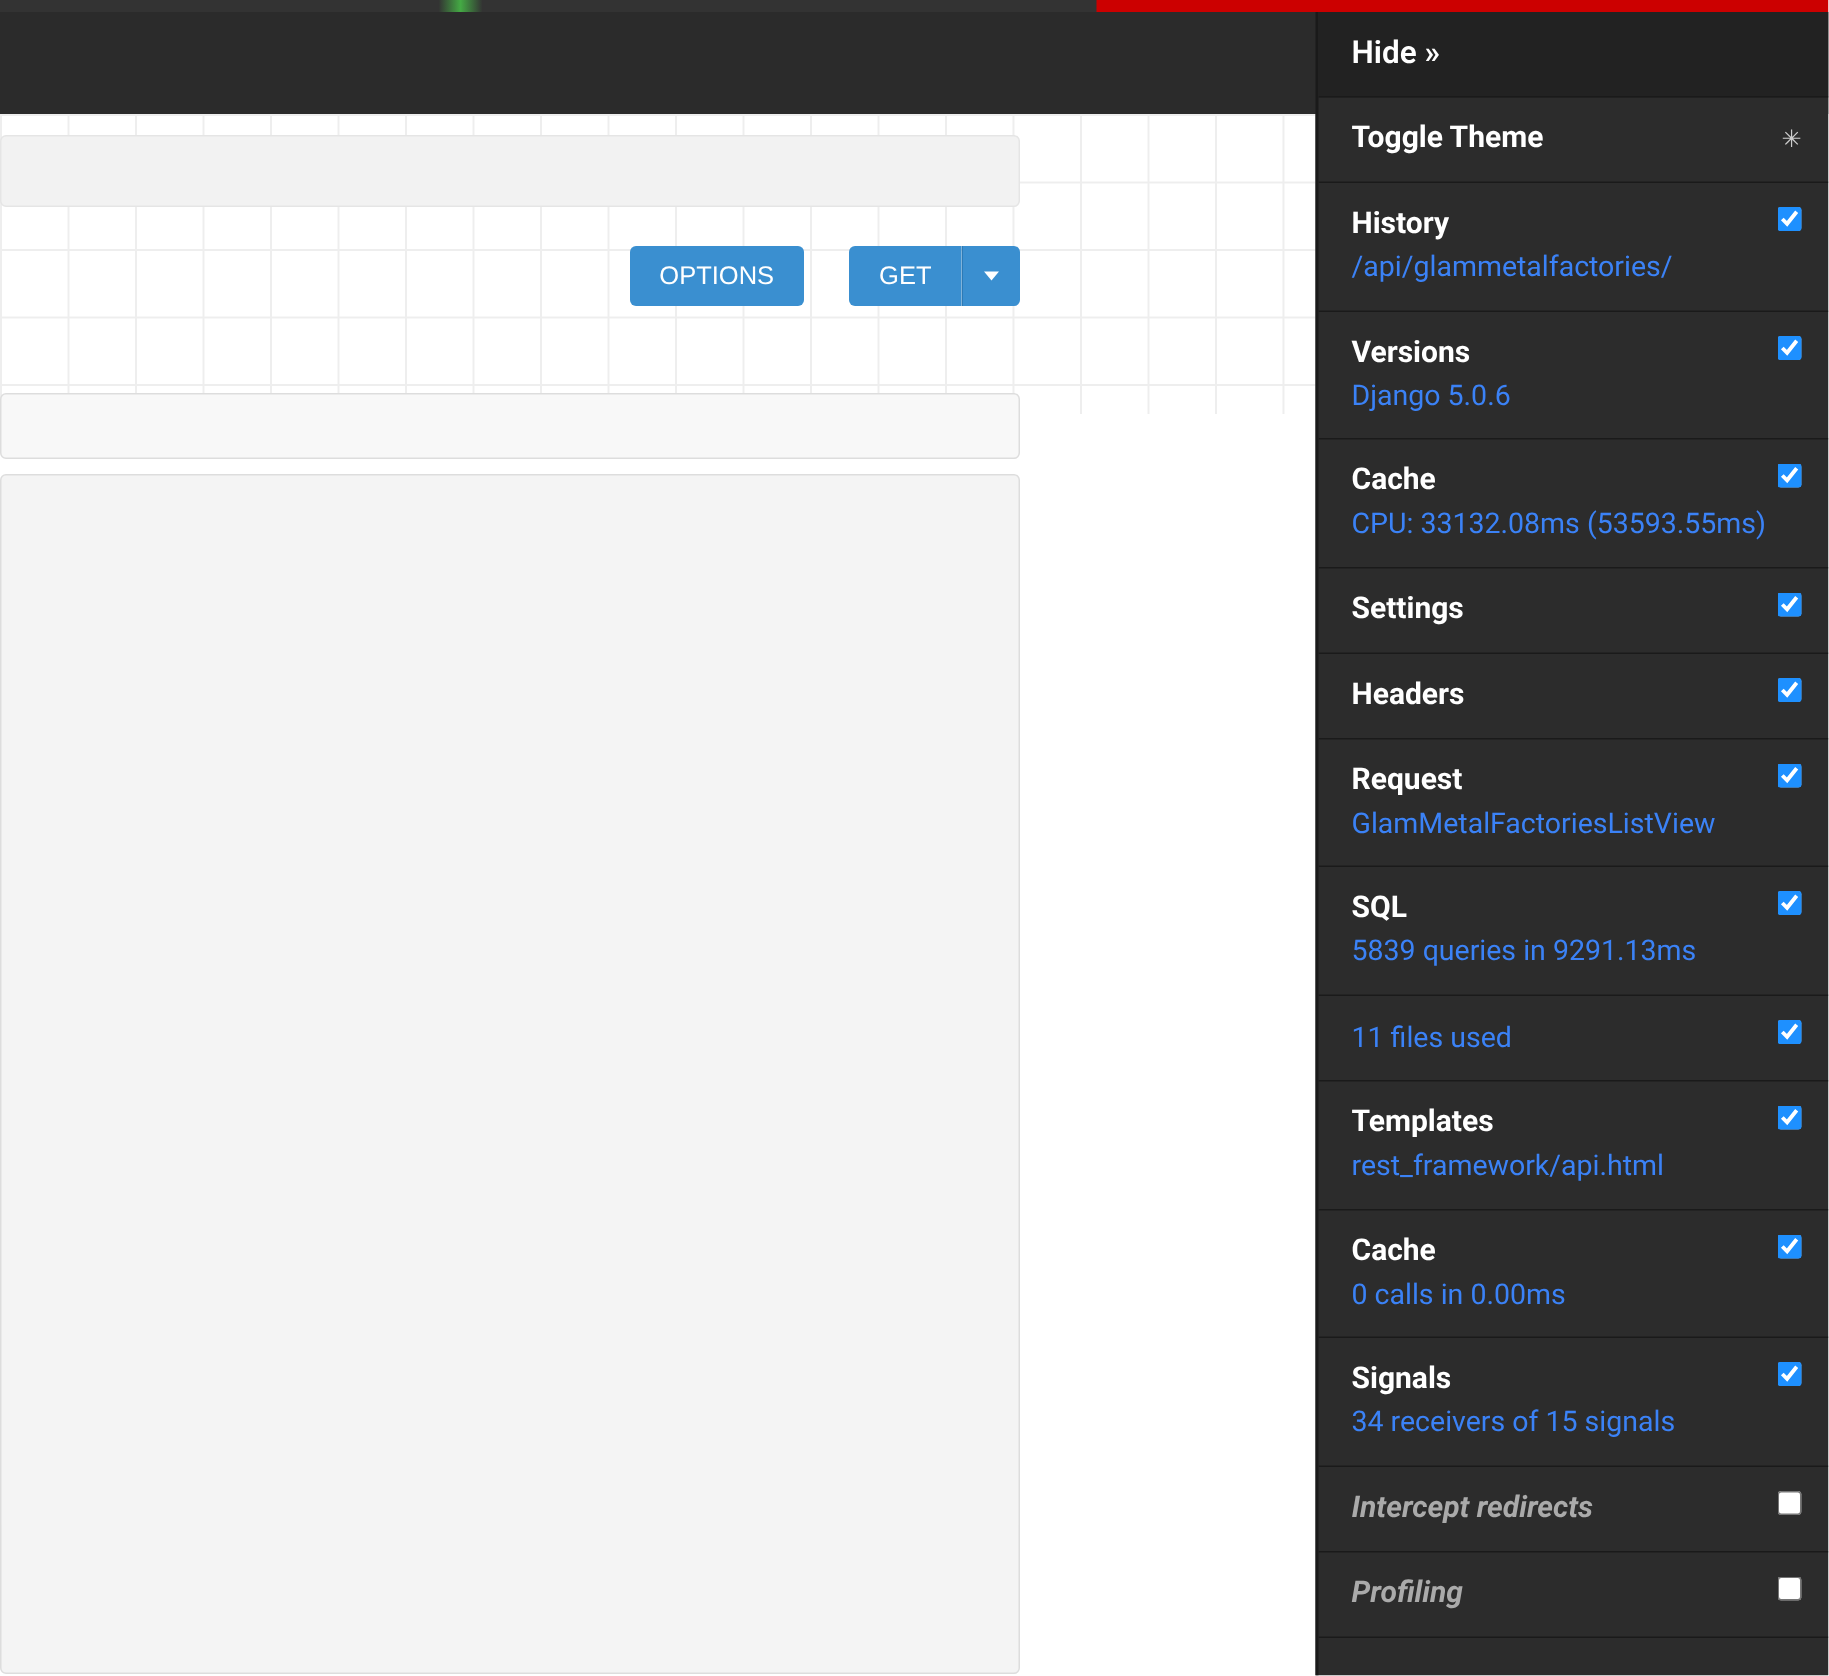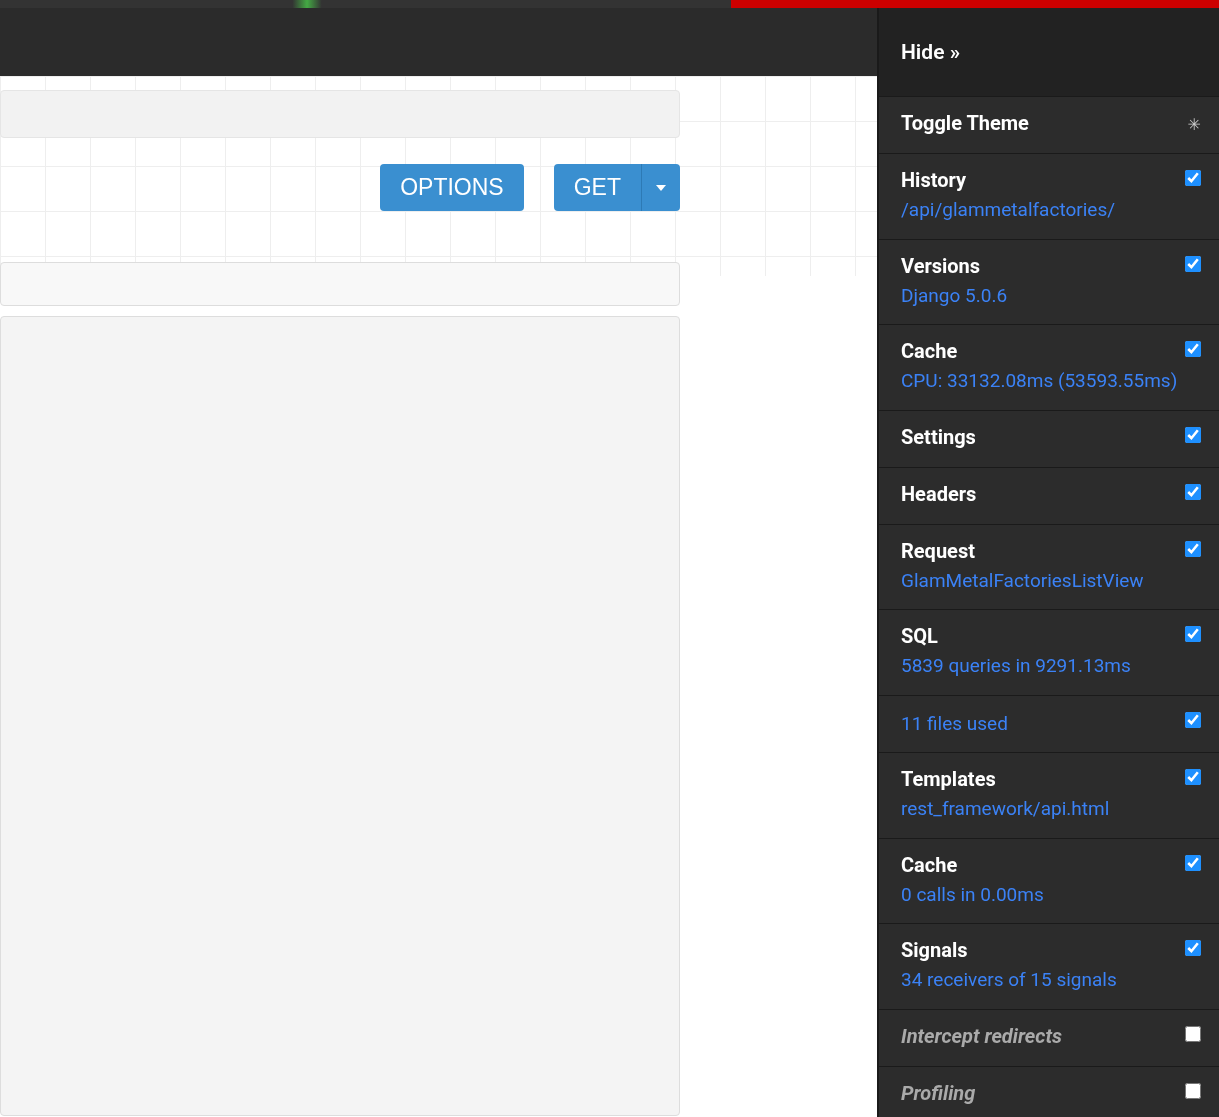--- a/index.html
+++ b/index.html
@@ -62,21 +62,21 @@
   width: 680px;
   display: flex;
   justify-content: flex-end;
   gap: 18px;
 }
 .btn {
   background: #3a8fd0;
   color: #fff;
   border: none;
   border-radius: 4px;
-  font-size: 23px;
+  font-size: 17px;
   font-weight: 500;
   padding: 10px 20px;
   cursor: pointer;
   display: inline-flex;
   align-items: center;
 }
 .btn-group {
   display: flex;
   margin-left: 12px;
 }
@@ -126,21 +126,21 @@
   top: 8px;
   right: 0;
   width: 342px;
   height: calc(100% - 8px);
   background: #2c2c2c;
   border-left: 2px solid #1a1a1a;
   color: #eee;
   overflow-y: auto;
 }
 .hide-row {
-  padding: 32px 22px;
+  padding: 16px 22px;
   font-size: 21px;
   font-weight: 600;
   color: #fff;
   background: #222;
   cursor: pointer;
   border-bottom: 1px solid #1a1a1a;
 }
 .panel-item {
   padding: 14px 22px 14px 22px;
   border-bottom: 1px solid #1a1a1a;

